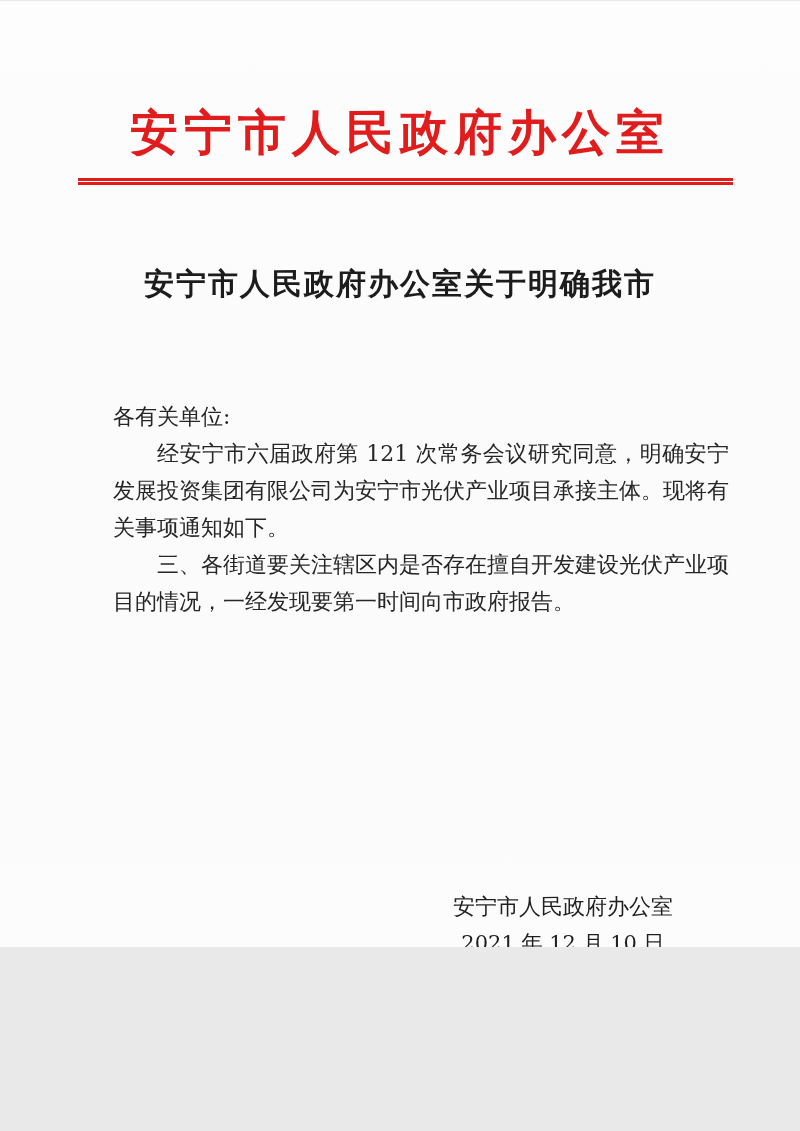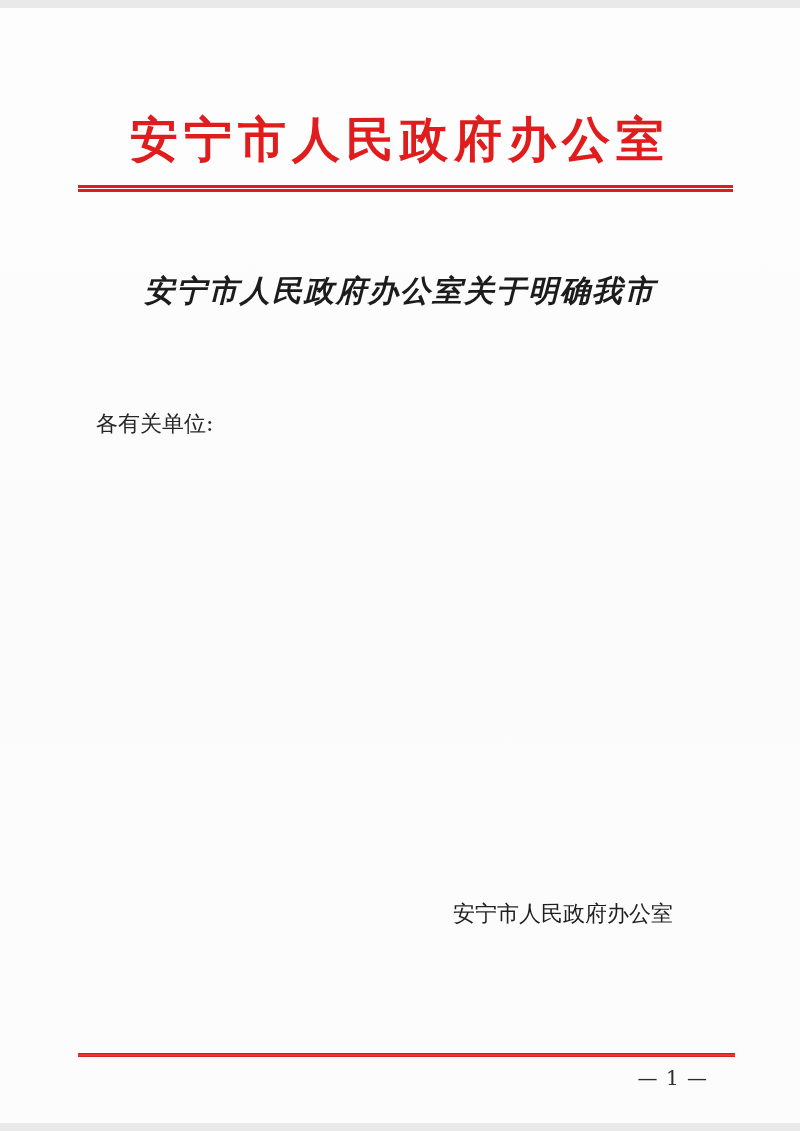--- a/index.html
+++ b/index.html
@@ -2,22 +2,22 @@
 <html lang="zh" style="--accent-red: #e01c1c;"><head>
 <meta charset="utf-8">
 <style>
   :root{
     --accent-red:#e01c1c;
     --ink:#262626;
   }
   html,body{margin:0;padding:0;background:#e9e9e9;}
   .page{
     position:relative;
-    width:800px;height:1115px;
-    margin:8px auto;
+    width:800px;height:946px;
+    margin:1px auto;
     background:#fdfdfd;
     background-image:linear-gradient(180deg,#fdfdfd 0%,#fbfbfb 50%,#fcfcfc 100%);
     overflow:hidden;
     font-family:"DejaVu Serif","Liberation Serif",serif;
     color:var(--ink);
   }
   .org-header{
     position:absolute;top:100px;left:0;width:100%;
     text-align:center;
     font-size:48px;font-weight:bold;
@@ -32,24 +32,23 @@
       #ffffff 3px, #ffffff 4px,
       var(--accent-red) 4px, var(--accent-red) 7px);
   }
   .doc-title{
     position:absolute;top:258px;left:0;width:100%;
     text-align:center;
     font-size:30px;font-weight:bold;
     line-height:50px;
     color:#1c1c1c;
     letter-spacing:2px;
-    font-style:italic;
   }
   .body-text{
-    position:absolute;top:397px;left:96px;width:616px;
+    position:absolute;top:397px;left:113px;width:616px;
     font-size:22px;line-height:37px;
     text-align:justify;
     color:var(--ink);
   }
   .body-text p{margin:0;text-indent:2em;}
   .body-text p.salutation{text-indent:0;}
   .signature-block{
     position:absolute;top:887px;right:127px;
     text-align:center;
     font-size:22px;line-height:37px;
@@ -78,23 +77,26 @@
   <div class="org-header">安宁市人民政府办公室</div>
 
   <div class="header-rule"></div>
 
   <div class="doc-title">
     <div>安宁市人民政府办公室关于明确我市</div>
   </div>
 
   <div class="body-text">
     <p class="salutation">各有关单位:</p>
+    <p>经安宁市六届政府第 121 次常务会议研究同意，明确安宁发展投资集团有限公司为安宁市光伏产业项目承接主体。现将有关事项通知如下。</p>
+    <p>三、各街道要关注辖区内是否存在擅自开发建设光伏产业项目的情况，一经发现要第一时间向市政府报告。</p>
   </div>
 
   <div class="signature-block">
     <div>安宁市人民政府办公室</div>
+    <div class="date-line">2021 年 12 月 10 日</div>
   </div>
 
   <div class="footer-rule"></div>
 
   <div class="page-number">— 1 —</div>
 
 </div>
 
 </body></html>

